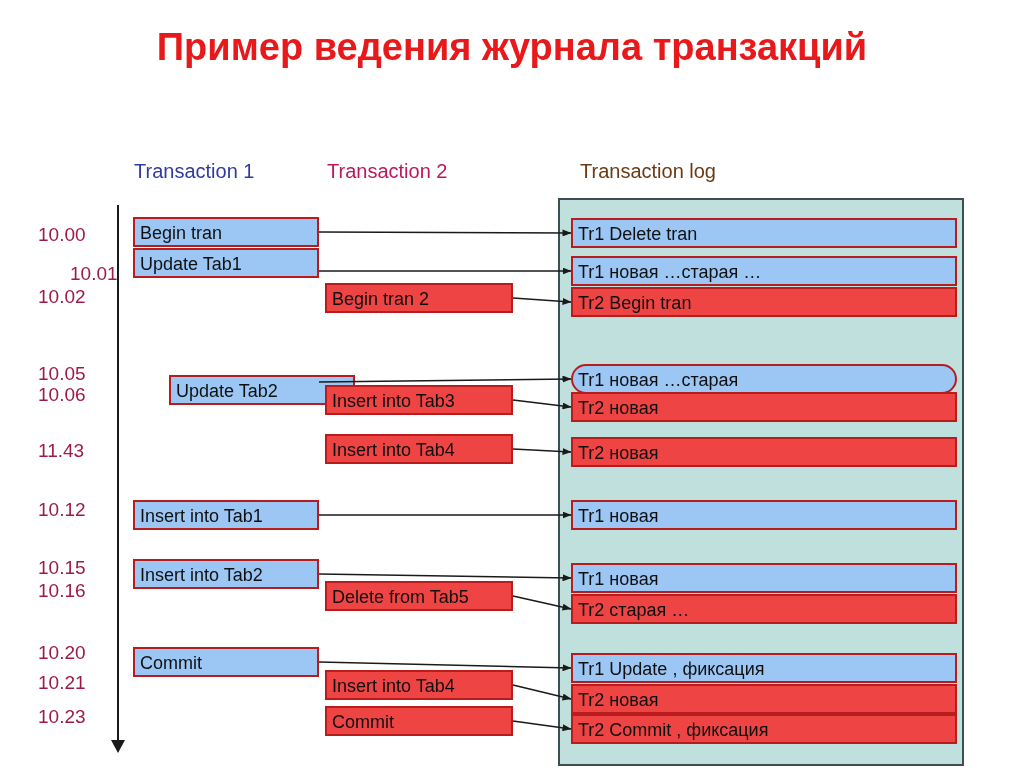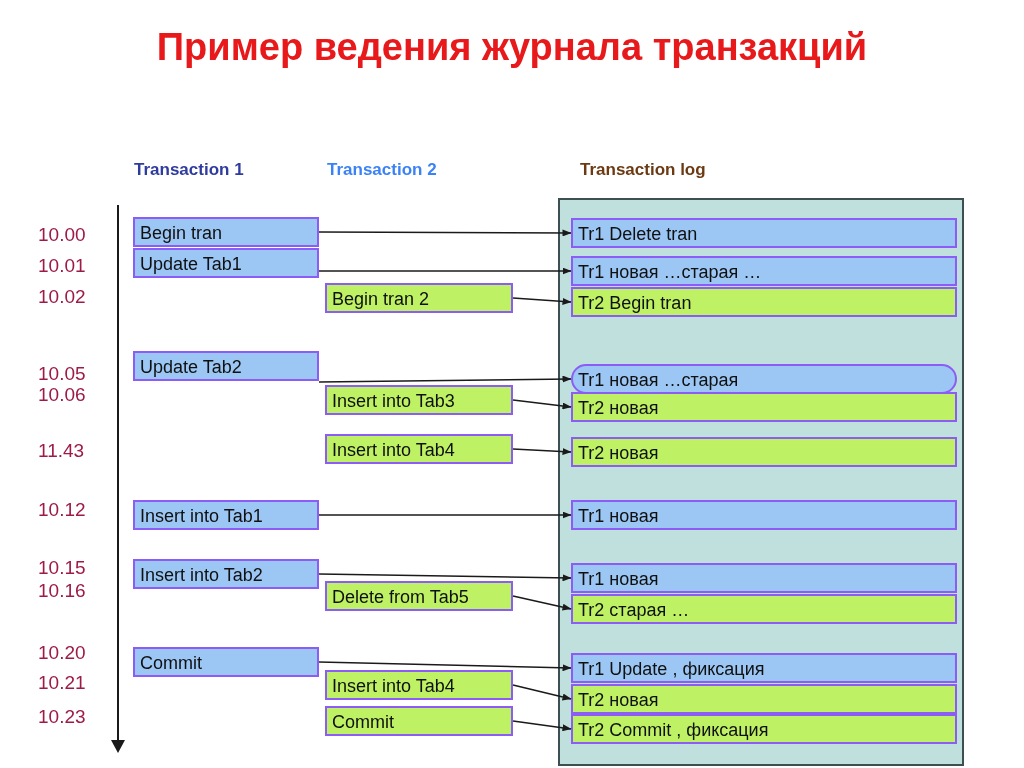--- a/index.html
+++ b/index.html
@@ -33,26 +33,26 @@
     font-size: 38px;
     font-weight: bold;
     color: #e8191b;
     letter-spacing: 0px;
     white-space: nowrap;
   }
 
   
   .col-header {
     position: absolute;
-    font-size: 17px;
-    font-weight: bold;
+    font-size: 20px;
+    font-weight: normal;
     white-space: nowrap;
   }
   .hdr-t1 { left: 134px; top: 160px; color: #2f3b9e; }
-  .hdr-t2 { left: 327px; top: 160px; color: #3b82f6; }
+  .hdr-t2 { left: 327px; top: 160px; color: #be185d; }
   .hdr-log { left: 580px; top: 160px; color: #6b3a12; }
 
   
   .time-label {
     position: absolute;
     left: 38px;
     width: 72px;
     text-align: left;
     font-size: 19px;
     color: #9e1b46;
@@ -85,30 +85,30 @@
     height: 568px;
     background: #bfe0dd;
     border: 2px solid #3e4f51;
     box-sizing: border-box;
   }
 
   
   .box {
     position: absolute;
     box-sizing: border-box;
-    border: 2px solid #8b5cf6;
+    border: 2px solid #b91c1c;
     font-size: 18px;
     color: #101010;
     line-height: 28px;
     padding-left: 5px;
     white-space: nowrap;
     overflow: hidden;
   }
   .box.blue { background: #9cc7f5; }
-  .box.orange { background: #bef264; }
+  .box.orange { background: #ef4444; }
 
   .t1-box { left: 133px; width: 186px; height: 30px; }
   .t2-box { left: 325px; width: 188px; height: 30px; }
   .log-box { left: 571px; width: 386px; height: 30px; }
 
   
   #connectors {
     position: absolute;
     left: 0; top: 0;
     width: 1024px;
@@ -128,36 +128,36 @@
   <div class="col-header hdr-t2">Transaction 2</div>
   <div class="col-header hdr-log">Transaction log</div>
 
   <div class="log-panel"></div>
 
   <div class="axis-line"></div>
   <div class="axis-arrow"></div>
 
   <div id="time-labels">
       <div class="time-label" style="top: 216px; margin-top: 8px;">10.00</div>
-      <div class="time-label" style="top: 255px;">10.01</div>
+      <div class="time-label" style="top: 263px; margin-left: 32px;">10.01</div>
       <div class="time-label" style="top: 286px;">10.02</div>
       <div class="time-label" style="top: 363px;">10.05</div>
       <div class="time-label" style="top: 384px;">10.06</div>
       <div class="time-label" style="top: 440px;">11.43</div>
       <div class="time-label" style="top: 499px;">10.12</div>
       <div class="time-label" style="top: 557px;">10.15</div>
       <div class="time-label" style="top: 580px;">10.16</div>
       <div class="time-label" style="top: 642px;">10.20</div>
       <div class="time-label" style="top: 672px;">10.21</div>
       <div class="time-label" style="top: 706px;">10.23</div>
     </div>
   <div id="t1-boxes">
       <div class="box blue t1-box" style="top: 217px;">Begin tran</div>
       <div class="box blue t1-box" style="top: 248px;">Update Tab1</div>
-      <div class="box blue t1-box" style="top: 351px;">Update Tab2</div>
+      <div class="box blue t1-box" style="top: 375px; margin-left: 36px;">Update Tab2</div>
       <div class="box blue t1-box" style="top: 500px;">Insert into Tab1</div>
       <div class="box blue t1-box" style="top: 559px;">Insert into Tab2</div>
       <div class="box blue t1-box" style="top: 647px;">Commit</div>
     </div>
   <div id="t2-boxes">
       <div class="box orange t2-box" style="top: 283px;">Begin tran 2</div>
       <div class="box orange t2-box" style="top: 385px;">Insert into Tab3</div>
       <div class="box orange t2-box" style="top: 434px;">Insert into Tab4</div>
       <div class="box orange t2-box" style="top: 581px;">Delete from Tab5</div>
       <div class="box orange t2-box" style="top: 670px;">Insert into Tab4</div>

